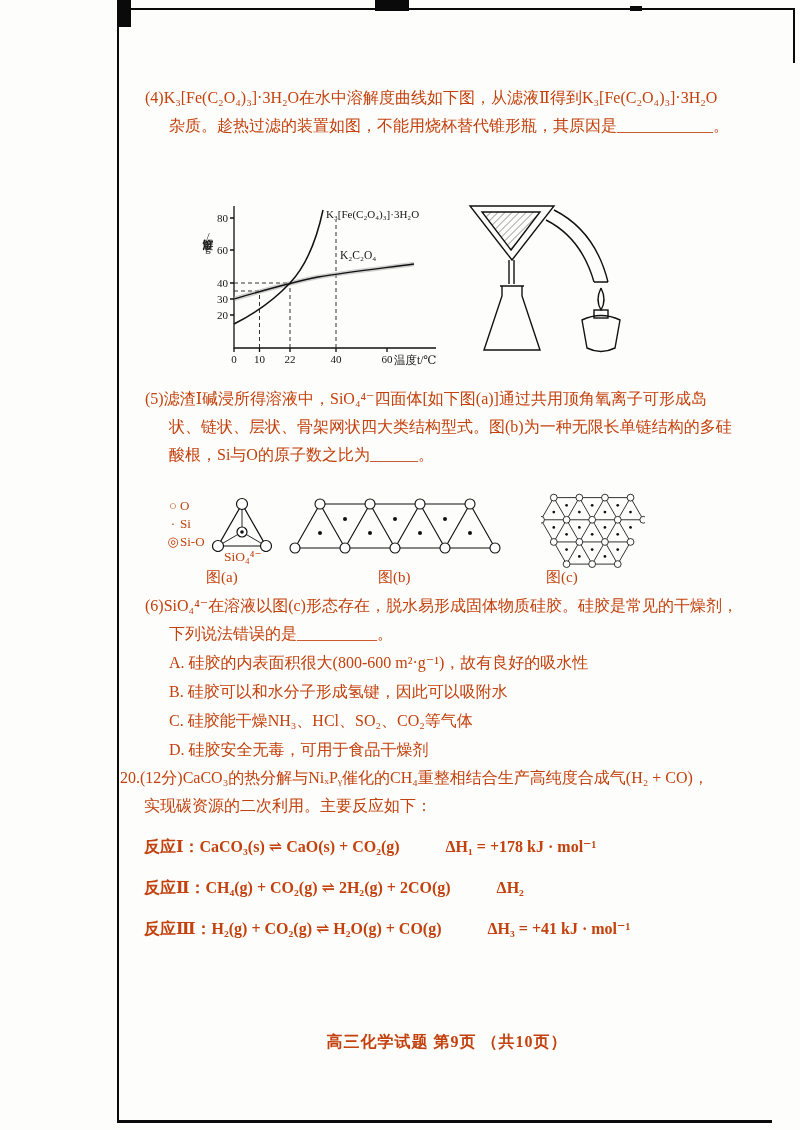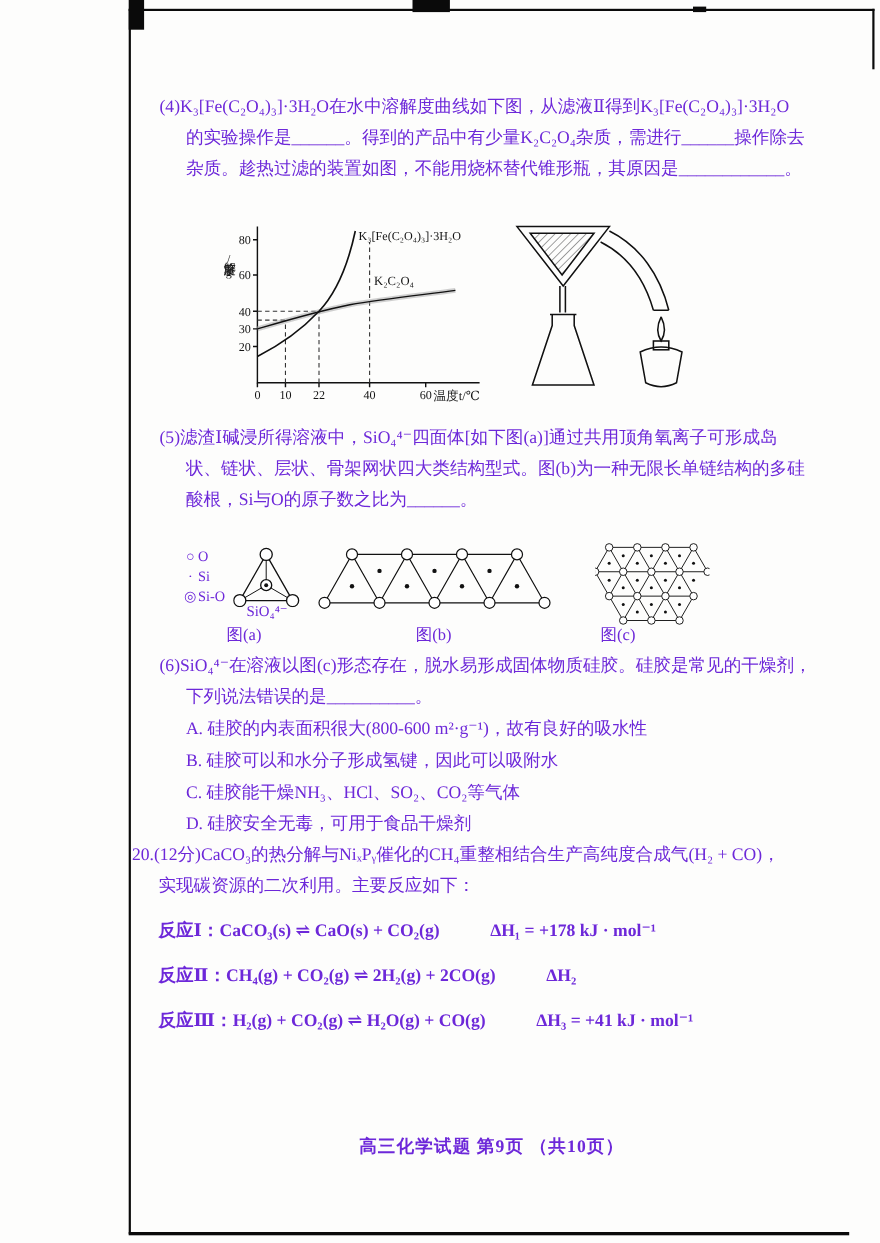--- a/index.html
+++ b/index.html
@@ -1,21 +1,21 @@
 <!DOCTYPE html>
 <html><head>
 <meta charset="utf-8">
 <style>
   html,body{margin:0;padding:0;background:#ffffff;}
   .page{
     position:relative;
     width:800px;height:1130px;
     background:#fdfdfc;
     font-family:"Liberation Serif","DejaVu Serif","DejaVu Sans",serif;
-    color:#6d28d9;
+    color:#c2410c;
     overflow:hidden;
   }
   .abs{position:absolute;}
   .scanmark{position:absolute;background:#0a0a0a;}
   .block{position:absolute;font-size:16px;line-height:28px;white-space:nowrap;}
   .line{white-space:nowrap;}
   .indent{padding-left:24px;}
   .opt{padding-left:24px;line-height:29px;}
   .reaction{padding-left:24px;margin-top:13px;line-height:28px;font-weight:bold;}
   .reaction .dh{margin-left:46px;}
@@ -37,21 +37,20 @@
   <div class="scanmark" style="left:117px;top:8px;width:678px;height:2px;"></div>
   <div class="scanmark" style="left:117px;top:8px;width:2px;height:1114px;"></div>
   <div class="scanmark" style="left:117px;top:1120px;width:655px;height:3px;"></div>
   <div class="scanmark" style="left:793px;top:8px;width:2px;height:55px;"></div>
   <div class="scanmark" style="left:117px;top:0;width:14px;height:27px;"></div>
   <div class="scanmark" style="left:375px;top:0;width:34px;height:11px;"></div>
   <div class="scanmark" style="left:630px;top:6px;width:12px;height:5px;"></div>
 
   <div class="block" style="left:145px;top:84px;width:560px;">
     <div class="line">(4)K₃[Fe(C₂O₄)₃]·3H₂O在水中溶解度曲线如下图，从滤液Ⅱ得到K₃[Fe(C₂O₄)₃]·3H₂O</div>
-    <div class="line indent">的实验操作是______。得到的产品中有少量K₂C₂O₄杂质，需进行______操作除去</div>
     <div class="line indent">杂质。趁热过滤的装置如图，不能用烧杯替代锥形瓶，其原因是____________。</div>
   </div>
 
   <svg class="abs" style="left:188px;top:196px;" width="270" height="182" viewBox="0 0 270 182">
     <g stroke="#111" stroke-width="1.3" fill="none">
       <path d="M46,10 V152 H248"></path>
       <path d="M42,22 H46 M42,54 H46 M42,87 H46 M42,103 H46 M42,119 H46"></path>
       <path d="M46,152 V156 M71.5,152 V156 M102,152 V156 M148,152 V156 M199,152 V156"></path>
     </g>
     <path d="M71.5,152 V95 M102,152 V87 M148,152 V24 M46,87 H102 M46,95 H71.5" stroke="#333" stroke-width="1" stroke-dasharray="4 3" fill="none"></path>

